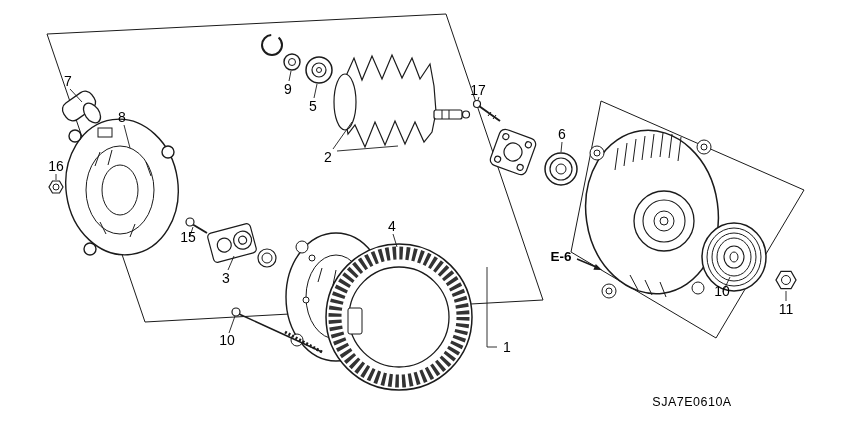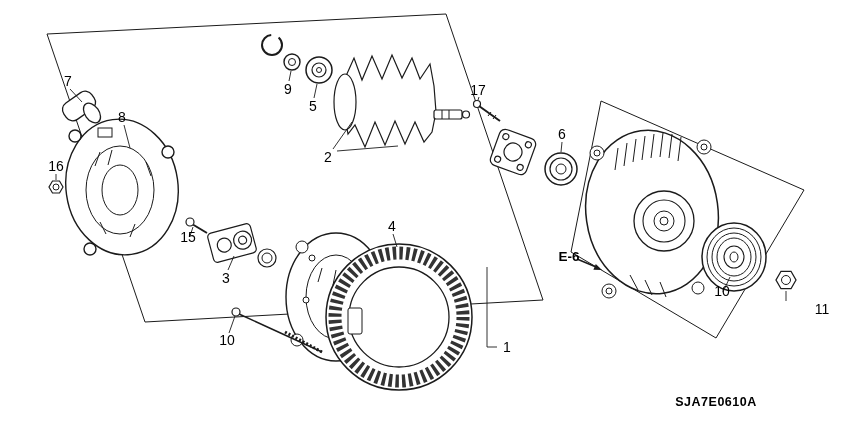--- a/index.html
+++ b/index.html
@@ -3,23 +3,23 @@
 <meta charset="utf-8">
 <style>
   html,body{margin:0;padding:0;background:#fff;}
   .stage{position:relative;width:850px;height:425px;background:#ffffff;overflow:hidden;
          font-family:"Liberation Sans",sans-serif;}
   .stage svg{position:absolute;left:0;top:0;}
   .callout{position:absolute;transform:translate(-50%,-50%);
            font-size:14px;font-weight:400;color:#000;line-height:1;
            cursor:pointer;user-select:none;}
   .ref-label{position:absolute;transform:translate(-50%,-50%);
-             font-size:13.5px;font-weight:700;color:#000;line-height:1;cursor:pointer;margin-left:8px;}
+             font-size:13.5px;font-weight:700;color:#000;line-height:1;cursor:pointer;}
   .diagram-code{position:absolute;transform:translate(-50%,-50%);
-                font-size:12.5px;font-weight:700;letter-spacing:.5px;color:#000;margin-left:24px;}
+                font-size:12.5px;font-weight:400;letter-spacing:.5px;color:#000;}
 </style>
 </head>
 <body>
 
 <div class="stage">
 
   <svg viewBox="0 0 850 425" width="850" height="425">
 
     <g stroke="#1b1b1b" stroke-width="1" fill="none">
       <polygon points="47,34 446,14 543,300 145,322"></polygon>
@@ -203,19 +203,19 @@
   <div class="callout" style="left:226px;top:278px">3</div>
   <div class="callout" style="left:288px;top:89px">9</div>
   <div class="callout" style="left:313px;top:106px">5</div>
   <div class="callout" style="left:328px;top:157px">2</div>
   <div class="callout" style="left:478px;top:90px">17</div>
   <div class="callout" style="left:562px;top:134px">6</div>
   <div class="callout" style="left:392px;top:226px">4</div>
   <div class="callout" style="left:227px;top:340px">10</div>
   <div class="callout" style="left:507px;top:347px">1</div>
   <div class="callout" style="left:722px;top:291px">10</div>
-  <div class="callout" style="left:822px;top:309px">11</div>
+  <div class="callout" style="left:786px;top:309px">11</div>
 
   <div class="ref-label" style="left:561px;top:257px">E-6</div>
 
   <div class="diagram-code" style="left:692px;top:402px">SJA7E0610A</div>
 
 </div>
 
 </body></html>

